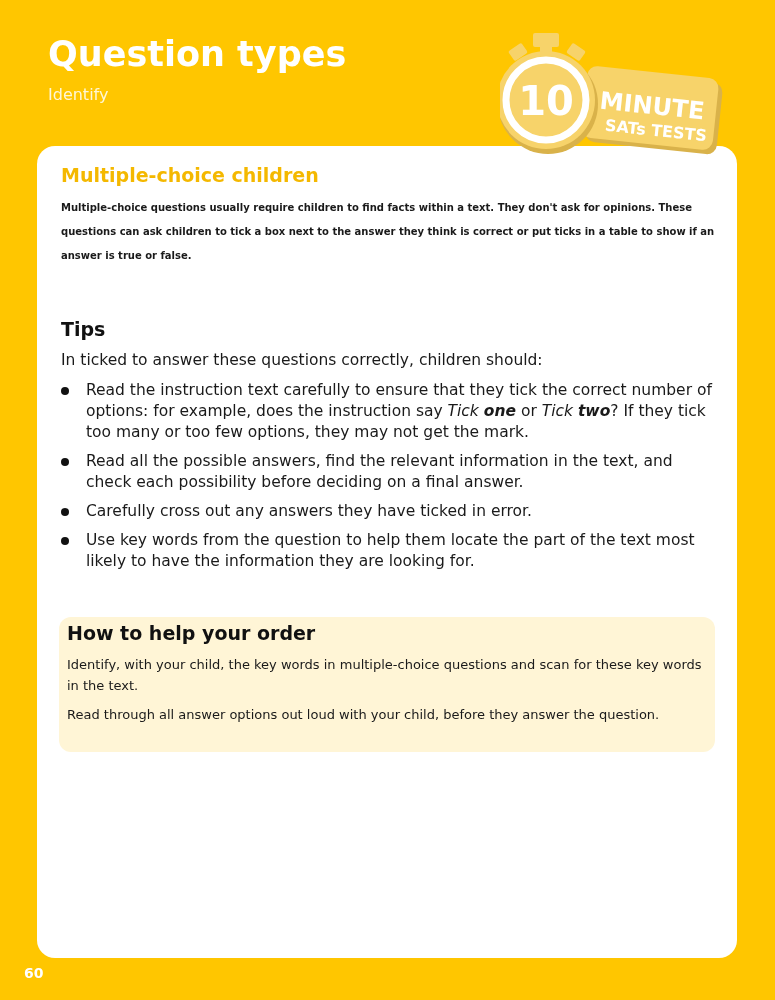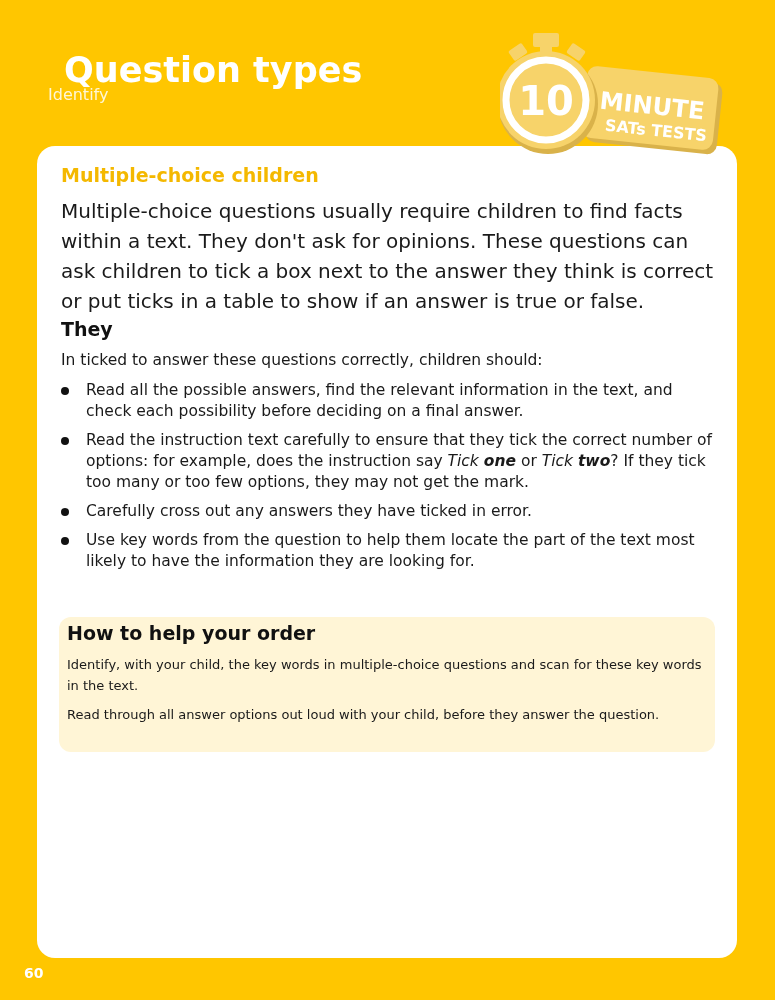--- a/index.html
+++ b/index.html
@@ -5,39 +5,39 @@
   html, body { margin: 0; padding: 0; }
   body {
     width: 775px; height: 1000px; overflow: hidden;
     background: #ffc600;
     font-family: "DejaVu Sans", sans-serif;
     position: relative;
   }
   .title {
     position: absolute; left: 48px; top: 34px;
     color: #ffffff; font-size: 35px; font-weight: bold;
-    margin: 16px; letter-spacing: 0px;
+    margin: 0; letter-spacing: 0px;
   }
   .subtitle {
     position: absolute; left: 48px; top: 85px;
     color: #fff7d6; font-size: 16px;
   }
   .card {
     position: absolute; left: 37px; top: 146px;
     width: 700px; height: 812px;
     background: #ffffff; border-radius: 18px;
   }
   .badge { position: absolute; left: 500px; top: 28px; width: 230px; height: 135px; }
   .section-h {
     position: absolute; left: 61px; top: 164px;
     color: #f4b800; font-size: 19px; font-weight: bold; margin: 0;
   }
   .para {
     position: absolute; left: 61px; top: 196px; width: 660px;
-    font-size: 20px; line-height: 30px; color: #1a1a1a; margin: 0;
+    font-size: 10px; line-height: 24px; color: #1a1a1a; margin: 0; font-weight: bold;
   }
   .tips-h {
     position: absolute; left: 61px; top: 318px;
     font-size: 19px; font-weight: bold; color: #111; margin: 0;
   }
   .tips-intro {
     position: absolute; left: 61px; top: 351px;
     font-size: 15.5px; color: #1a1a1a; margin: 0;
   }
   .tips-list {
@@ -93,31 +93,31 @@
     <circle cx="46" cy="72" r="40" fill="none" stroke="#ffffff" stroke-width="7"></circle>
   </g>
   <text x="46" y="87" text-anchor="middle" fill="#ffffff" font-family="DejaVu Sans, sans-serif" font-weight="bold" font-size="40">10</text>
   <text x="152" y="86" text-anchor="middle" fill="#ffffff" font-family="DejaVu Sans, sans-serif" font-weight="bold" font-size="24" transform="rotate(6 152 80)">MINUTE</text>
   <text x="156" y="108" text-anchor="middle" fill="#ffffff" font-family="DejaVu Sans, sans-serif" font-weight="bold" font-size="16" transform="rotate(6 156 102)">SATs TESTS</text>
 </svg>
 
 <h2 class="section-h">Multiple-choice children</h2>
 <p class="para">Multiple-choice questions usually require children to find facts within a text. They don't ask for opinions. These questions can ask children to tick a box next to the answer they think is correct or put ticks in a table to show if an answer is true or false.</p>
 
-<h2 class="tips-h">They</h2>
+<h2 class="tips-h">Tips</h2>
 <p class="tips-intro">In ticked to answer these questions correctly, children should:</p>
 
 <ul class="tips-list">
   <li>
     <span class="bullet"></span>
-    <span>Read all the possible answers, find the relevant information in the text, and check each possibility before deciding on a final answer.</span>
+    <span>Read the instruction text carefully to ensure that they tick the correct number of options: for example, does the instruction say </span><em>Tick </em><strong><em>one</em></strong><span> or </span><em>Tick </em><strong><em>two</em></strong><span>? If they tick too many or too few options, they may not get the mark.</span>
   </li>
   <li>
     <span class="bullet"></span>
-    <span>Read the instruction text carefully to ensure that they tick the correct number of options: for example, does the instruction say </span><em>Tick </em><strong><em>one</em></strong><span> or </span><em>Tick </em><strong><em>two</em></strong><span>? If they tick too many or too few options, they may not get the mark.</span>
+    <span>Read all the possible answers, find the relevant information in the text, and check each possibility before deciding on a final answer.</span>
   </li>
   <li>
     <span class="bullet"></span>
     <span>Carefully cross out any answers they have ticked in error.</span>
   </li>
   <li>
     <span class="bullet"></span>
     <span>Use key words from the question to help them locate the part of the text most likely to have the information they are looking for.</span>
   </li>
 </ul>

